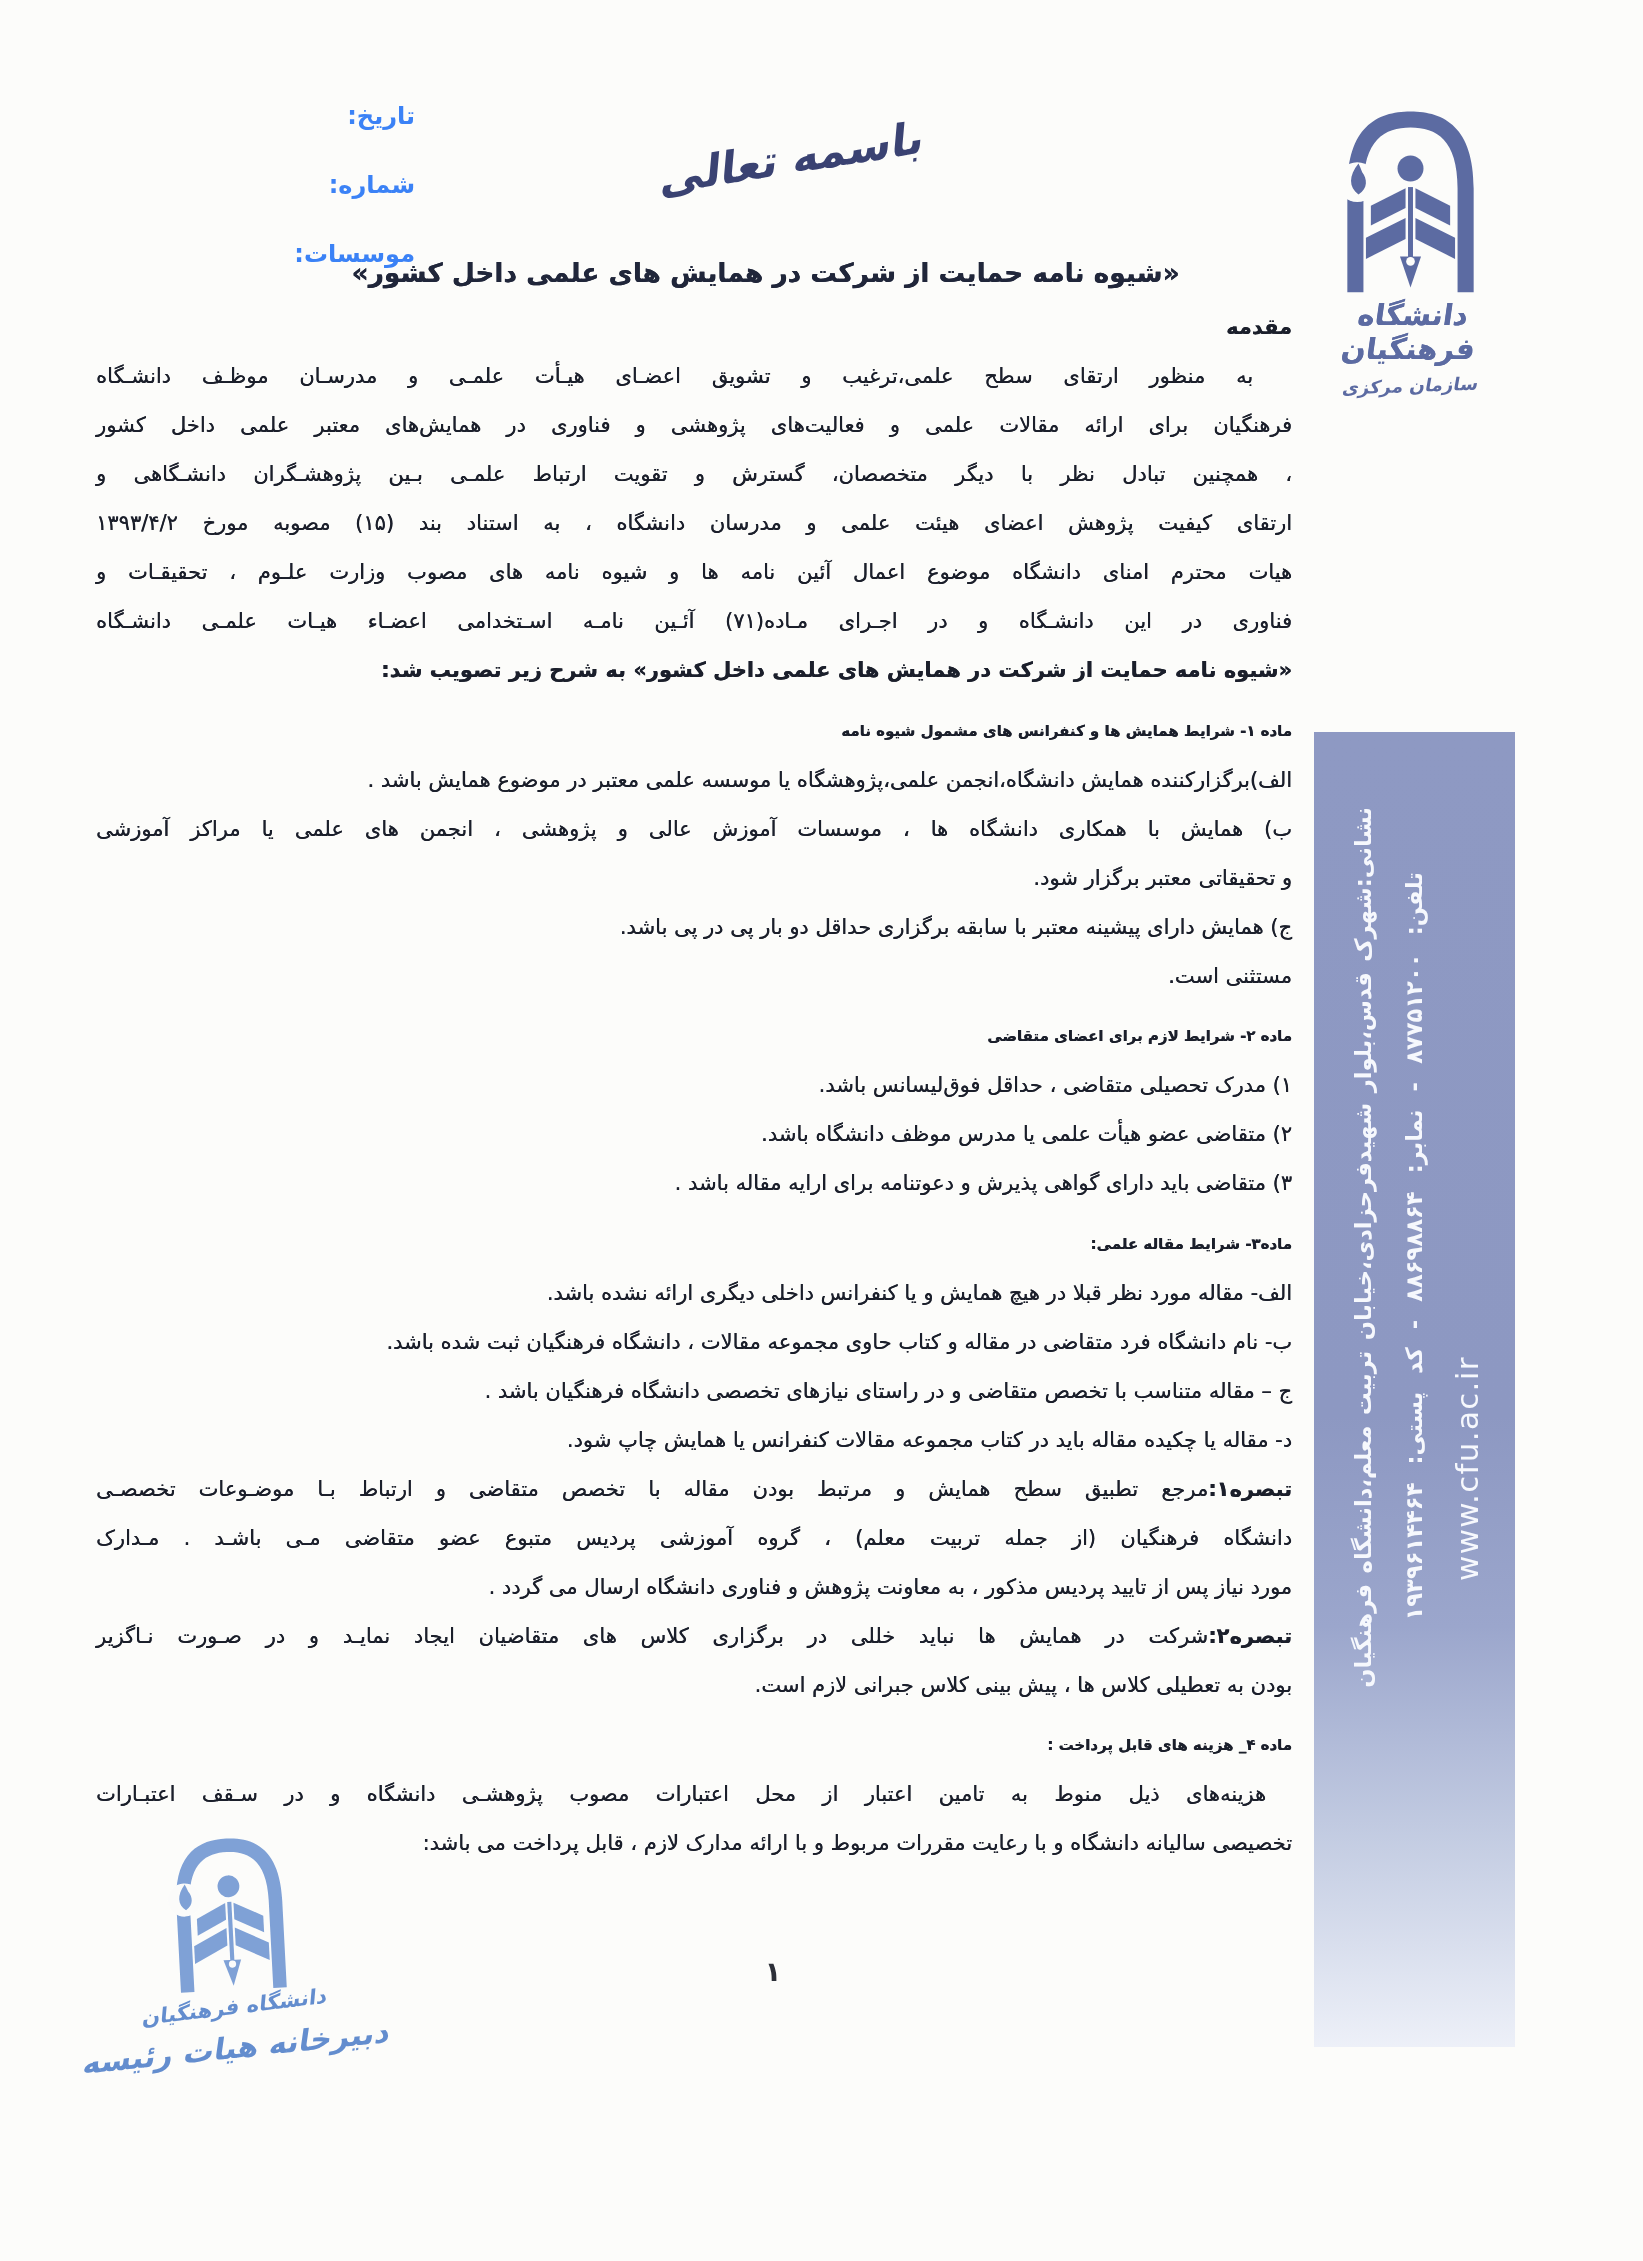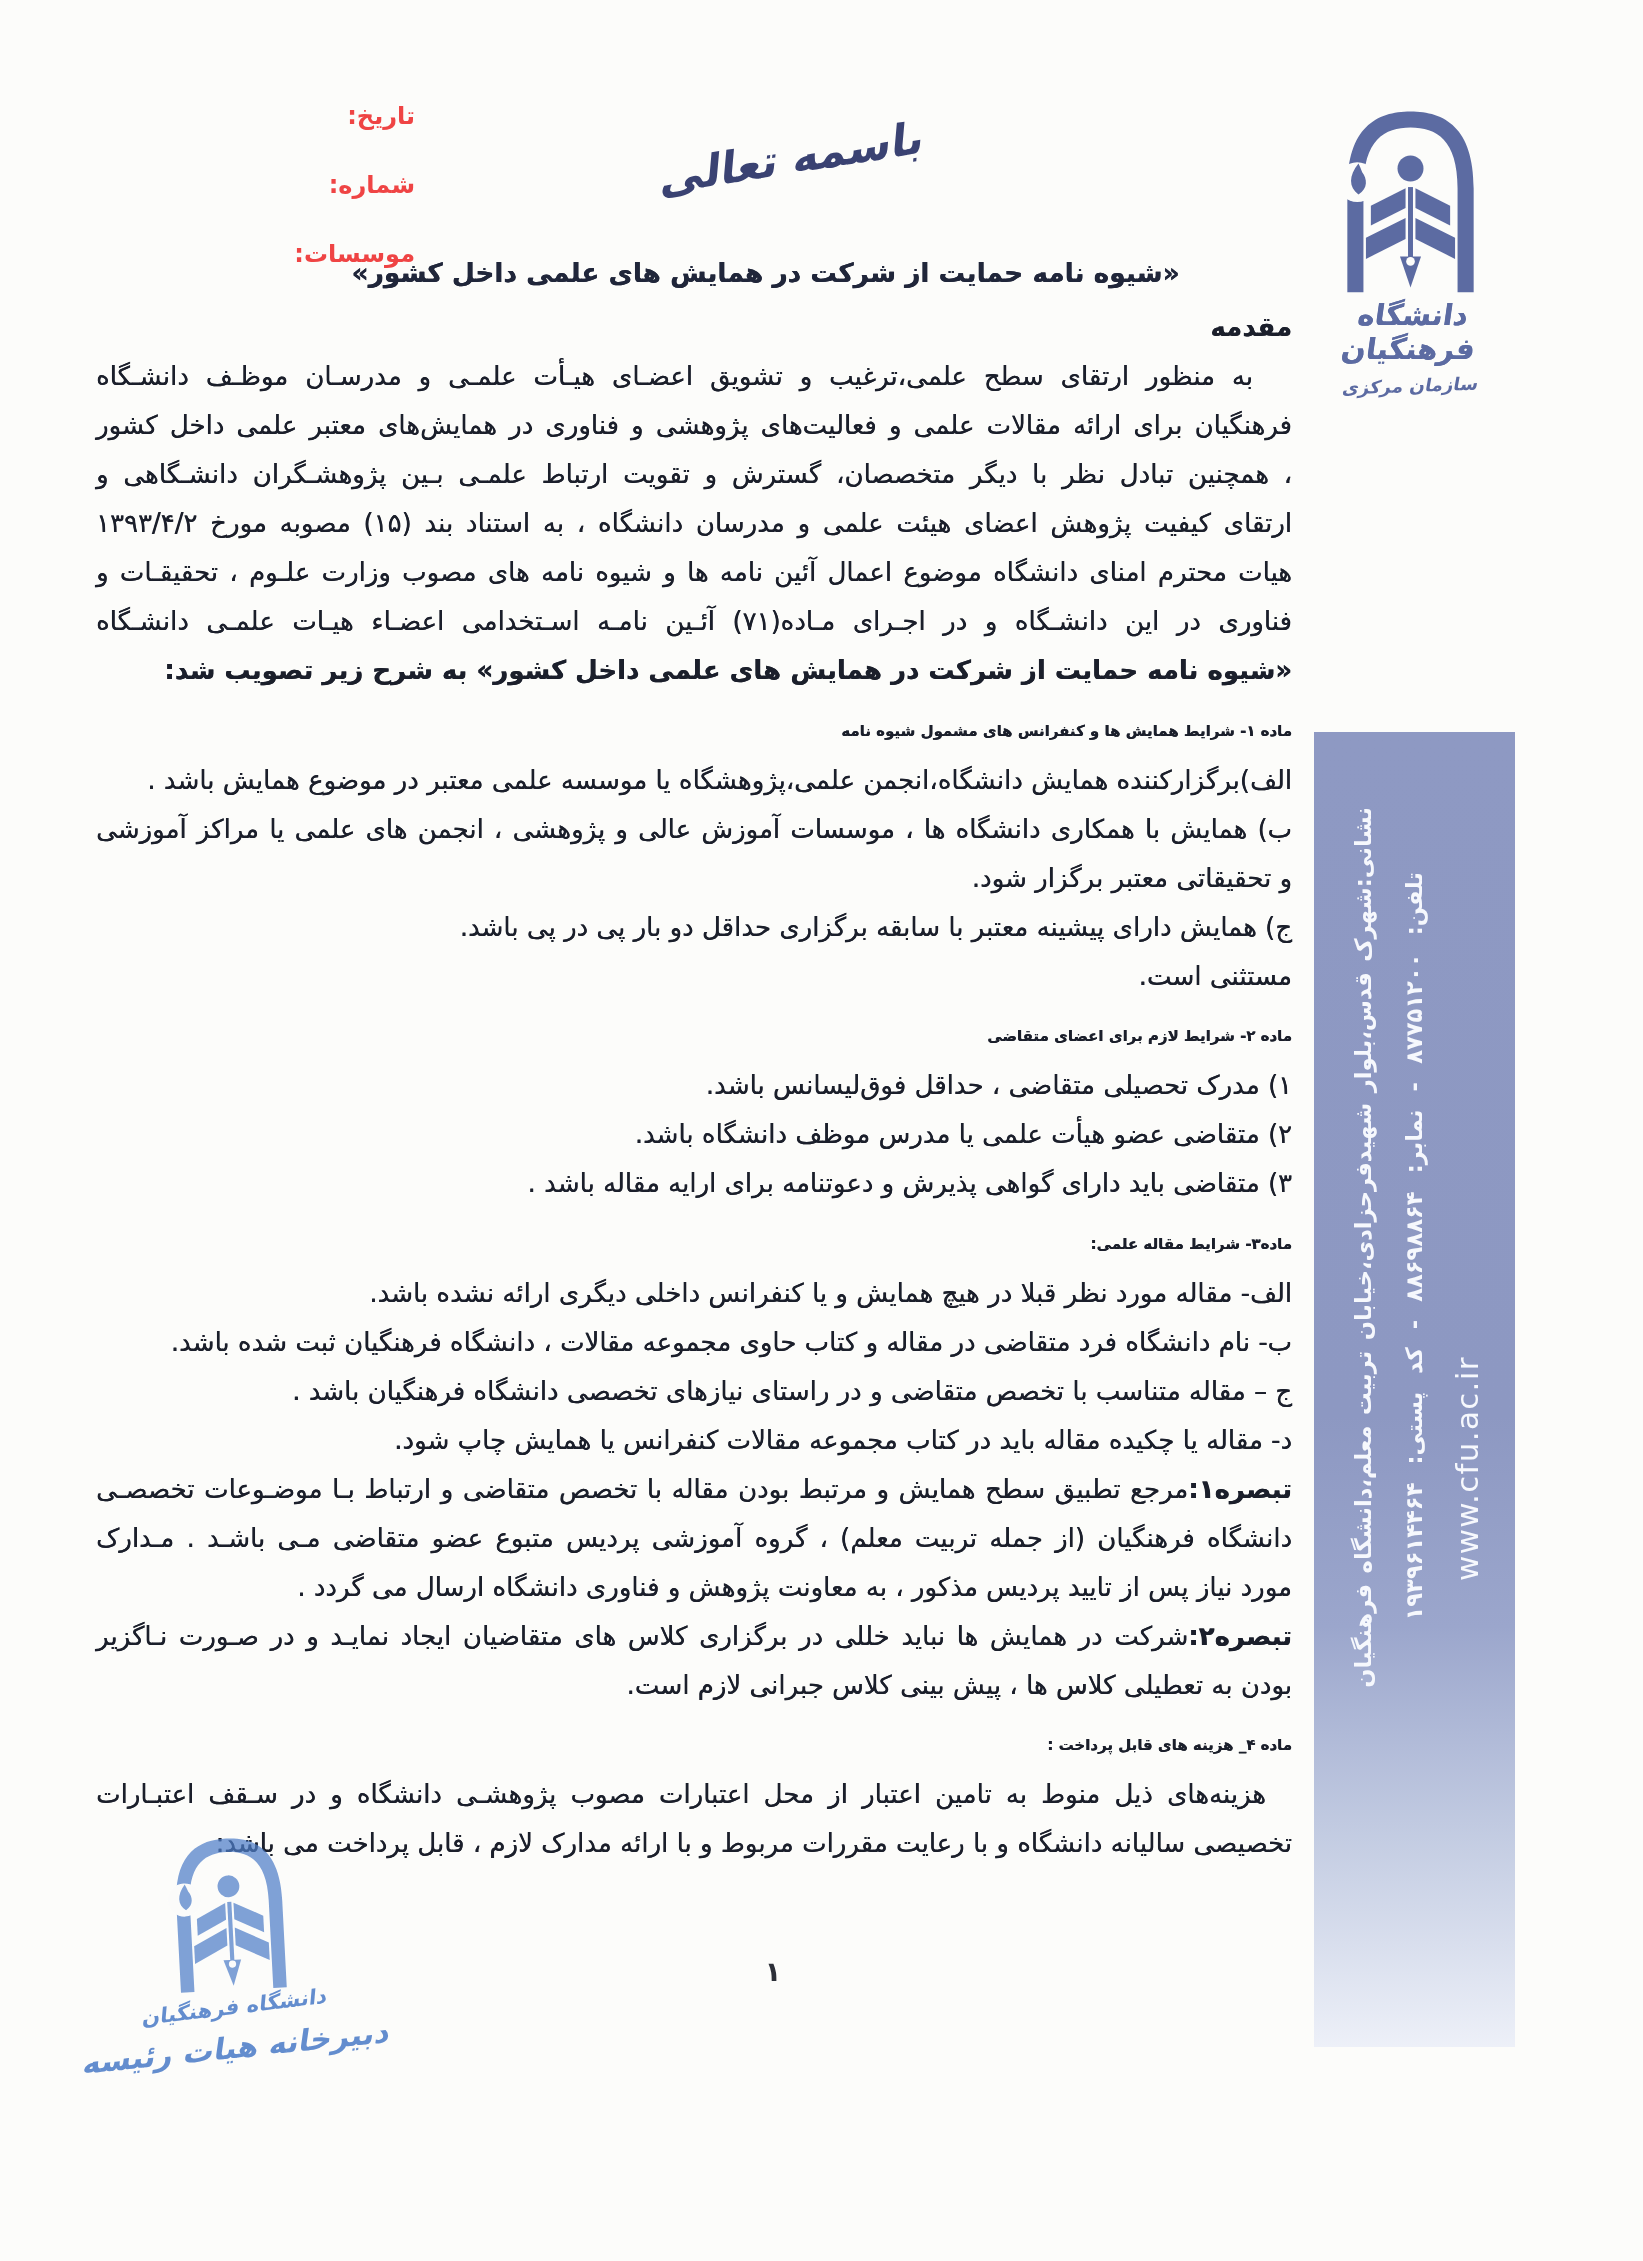--- a/index.html
+++ b/index.html
@@ -7,21 +7,21 @@
     position:relative;
     width:1644px;height:2261px;
     background:#fcfcfa;
     overflow:hidden;
     font-family:"DejaVu Sans",sans-serif;
     direction:rtl;
   }
   
   .hdr-fields{
     position:absolute;top:103px;right:1228px;width:193px;
-    text-align:right;color:#ef4444;font-size:24px;font-weight:bold;
+    text-align:right;color:#3b82f6;font-size:24px;font-weight:bold;
   }
   .hdr-fields .fld{margin-bottom:43px;line-height:26px;}
   .bismillah{
     position:absolute;top:97px;left:645px;width:297px;height:122px;
     text-align:center;color:#3a4272;font-size:44px;font-weight:bold;
     transform:rotate(-9deg) skewX(-14deg);
     line-height:122px;white-space:nowrap;
   }
   .doc-title{
     position:absolute;top:257px;left:193px;width:1147px;
@@ -33,21 +33,21 @@
   .logo-svg{width:161px;height:199px;display:block;margin:0 auto;}
   .logo-name{font-size:29px;font-weight:bold;transform:skewX(-8deg);margin-top:3.9px;
              text-shadow:0.3px 0 0 currentColor;}
   .logo-org{font-size:18px;font-weight:bold;transform:skewX(-12deg) rotate(-2deg);margin-top:9px;}
   
   .body-block{
     position:absolute;top:303px;right:351px;width:1196px;
     color:#1b1f2b;
   }
   .line{
-    font-size:26px;line-height:49px;min-height:49px;
+    font-size:21px;line-height:49px;min-height:49px;
     text-align:right;white-space:normal;
     text-shadow:0.3px 0 0 currentColor;
   }
   .line.j{text-align:justify;text-align-last:justify;}
   .line.h{font-size:15px;font-weight:bold;margin-top:11.6px;}
   .line.bold{font-weight:bold;}
   .line .lead{font-weight:bold;}
   .page-num{
     position:absolute;top:1956px;left:748px;width:52px;text-align:center;
     font-size:27px;font-weight:bold;color:#2c2f38;

